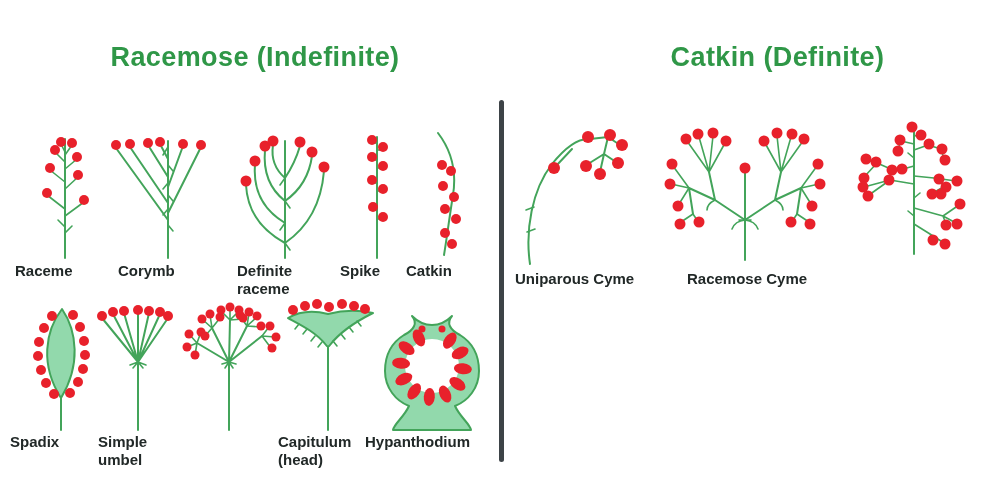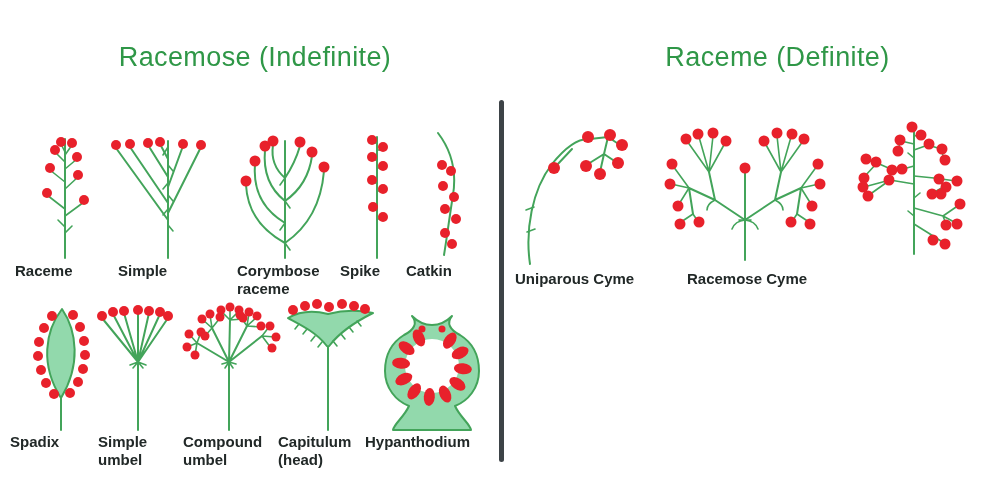--- a/index.html
+++ b/index.html
@@ -10,21 +10,21 @@
     --ink:#212827;         
     --divider:#3d4347;
   }
   *{margin:0;padding:0;box-sizing:border-box;}
   html,body{background:#fff;}
   .canvas{
     position:relative;width:1001px;height:501px;background:#ffffff;
     overflow:hidden;font-family:"Liberation Sans","DejaVu Sans",sans-serif;
   }
   .heading{
-    position:absolute;text-align:center;font-size:27px;font-weight:400;
+    position:absolute;text-align:center;font-size:27px;font-weight:700;
     letter-spacing:.4px;color:var(--green);
   }
   .divider{
     position:absolute;left:499px;top:100px;width:5px;height:362px;
     background:var(--divider);border-radius:3px;
   }
   .fig{position:absolute;}
   .fig svg{display:block;overflow:visible;}
   .lbl{
     position:absolute;text-align:left;font-size:15px;font-weight:700;
@@ -35,21 +35,21 @@
   .tk{stroke:var(--stem);stroke-width:1.6;fill:none;stroke-linecap:round;}
   .fl{fill:var(--red);stroke:none;}
   .lf{fill:var(--leaf);stroke:var(--stem);stroke-width:2;stroke-linejoin:round;}
 </style>
 </head>
 <body>
 
 <div class="canvas">
 
   <div class="heading" style="left:30px;top:42px;width:450px">Racemose (Indefinite)</div>
-  <div class="heading" style="left:555px;top:42px;width:445px">Raceme (Definite)</div>
+  <div class="heading" style="left:555px;top:42px;width:445px">Catkin (Definite)</div>
 
   <div class="divider"></div>
 
   <div class="fig" style="left:30px;top:125px">
     <svg width="70" height="135" viewBox="0 0 70 135">
       <g>
         <path class="st" d="M35 14 V133"></path>
         <path class="tk" d="M35 27 L31 19 M35 30 L42 20 M35 37 L25 27 M35 44 L47 34 M35 57 L20 45 M35 64 L48 52 M35 84 L17 70 M35 91 L54 77"></path>
         <path class="tk" d="M35 102 l-7 -7 M35 108 l7 -7"></path>
       </g>
@@ -140,22 +140,22 @@
           <circle class="fl" cx="29" cy="72" r="5"></circle>
         <circle class="fl" cx="20" cy="84" r="5"></circle>
           <circle class="fl" cx="31" cy="94" r="5"></circle>
         <circle class="fl" cx="20" cy="108" r="5"></circle>
           <circle class="fl" cx="27" cy="119" r="5"></circle>
       </g>
     </svg>
   </div>
 
   <div class="lbl" style="left:15px;top:262px;width:100px">Raceme</div>
-  <div class="lbl" style="left:118px;top:262px;width:100px">Simple</div>
-  <div class="lbl" style="left:237px;top:262px;width:100px">Corymbose raceme</div>
+  <div class="lbl" style="left:118px;top:262px;width:100px">Corymb</div>
+  <div class="lbl" style="left:237px;top:262px;width:100px">Definite raceme</div>
   <div class="lbl" style="left:340px;top:262px;width:80px">Spike</div>
   <div class="lbl" style="left:406px;top:262px;width:80px">Catkin</div>
 
   <div class="fig" style="left:28px;top:303px">
     <svg width="75" height="130" viewBox="0 0 75 130">
       <path class="st" d="M33 95 V127"></path>
       <path class="lf" d="M34 6 C17 28 12 62 33 95 C53 62 49 28 34 6 Z"></path>
       <g>
         <circle class="fl" cx="24" cy="13" r="5"></circle>
           <circle class="fl" cx="16" cy="25" r="5"></circle>
@@ -266,21 +266,20 @@
         <ellipse class="fl" cx="23.6" cy="40.2" rx="9" ry="5.5" transform="rotate(215 23.6 40.2)"></ellipse>
         <ellipse class="fl" cx="35.9" cy="29.9" rx="9" ry="5.5" transform="rotate(245 35.9 29.9)"></ellipse>
         <circle class="fl" cx="39" cy="21" r="3.5"></circle>
           <circle class="fl" cx="59" cy="21" r="3.5"></circle>
       </g>
     </svg>
   </div>
 
   <div class="lbl" style="left:10px;top:433px;width:100px">Spadix</div>
   <div class="lbl" style="left:98px;top:433px;width:80px">Simple umbel</div>
-  <div class="lbl" style="left:183px;top:433px;width:95px">Compound umbel</div>
   <div class="lbl" style="left:365px;top:433px;width:130px;white-space:nowrap">Hypanthodium</div>
   <div class="lbl" style="left:278px;top:433px;width:100px">Capitulum (head)</div>
 
   <div class="fig" style="left:510px;top:112px">
     <svg width="135" height="155" viewBox="0 0 135 155">
       <g>
         <path class="st" d="M20 152 C15 118 22 78 42 52 C58 32 70 26 80 27"></path>
         <path class="tk" d="M17 120 l8 -3 M16 98 l8 -3"></path>
         <path class="st" d="M80 27 L98 25 M98 25 L110 33 M98 25 L94 42 M94 42 L106 50 M94 42 L78 52 M94 42 L90 60 M62 37 L46 54"></path>
       </g>

